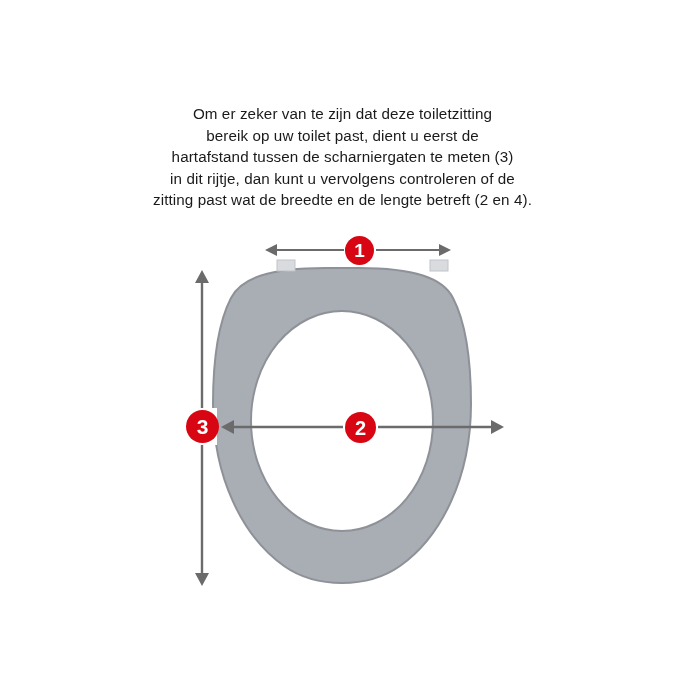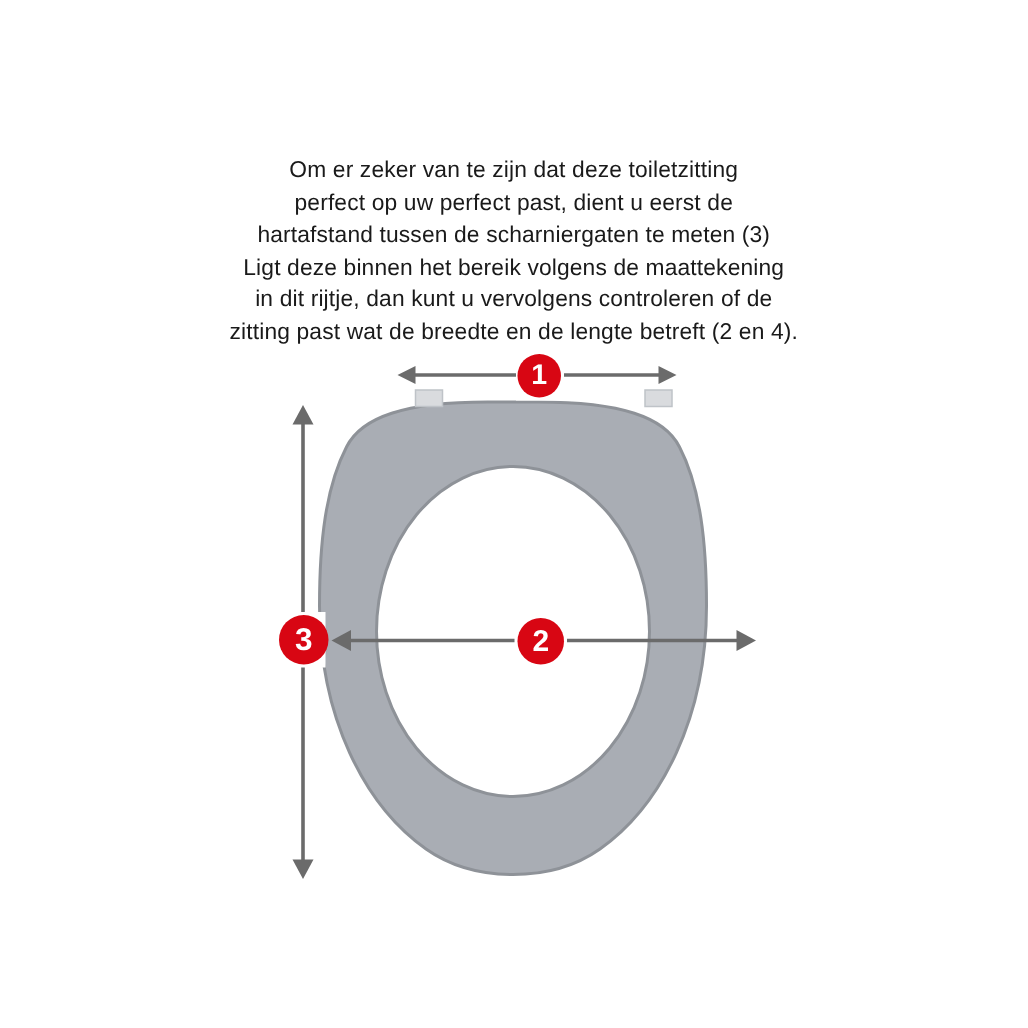--- a/index.html
+++ b/index.html
@@ -86,23 +86,22 @@
     font-size: 21px;
   }
 </style>
 </head>
 <body>
 
 <div id="page">
 
   <div id="instructions">
     <span class="line">Om er zeker van te zijn dat deze toiletzitting</span>
-    <span class="line">perfect op uw perfect past, dient u eerst de</span>
+    <span class="line">bereik op uw toilet past, dient u eerst de</span>
     <span class="line">hartafstand tussen de scharniergaten te meten (3)</span>
-    <span class="line">Ligt deze binnen het bereik volgens de maattekening</span>
     <span class="line">in dit rijtje, dan kunt u vervolgens controleren of de</span>
     <span class="line">zitting past wat de breedte en de lengte betreft (2 en 4).</span>
   </div>
 
   <div id="diagram">
     <svg width="685" height="685" viewBox="0 0 685 685" xmlns="http://www.w3.org/2000/svg">
 
       <g>
         <path d="M 359 268
                  C 414 268 443 278 453 298

